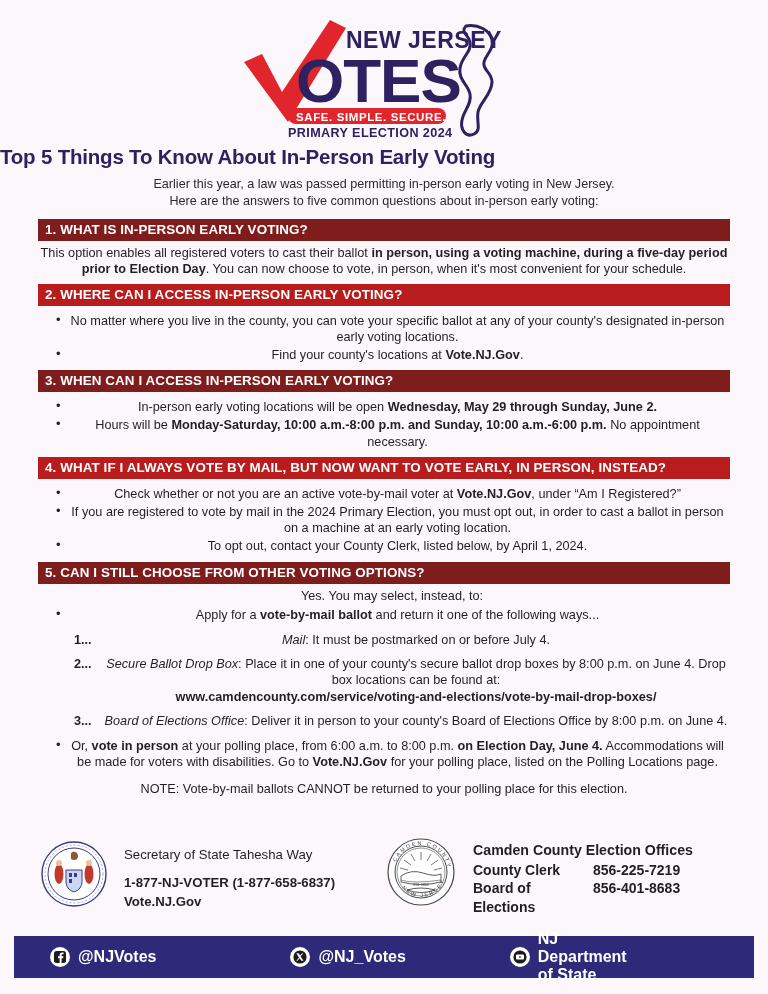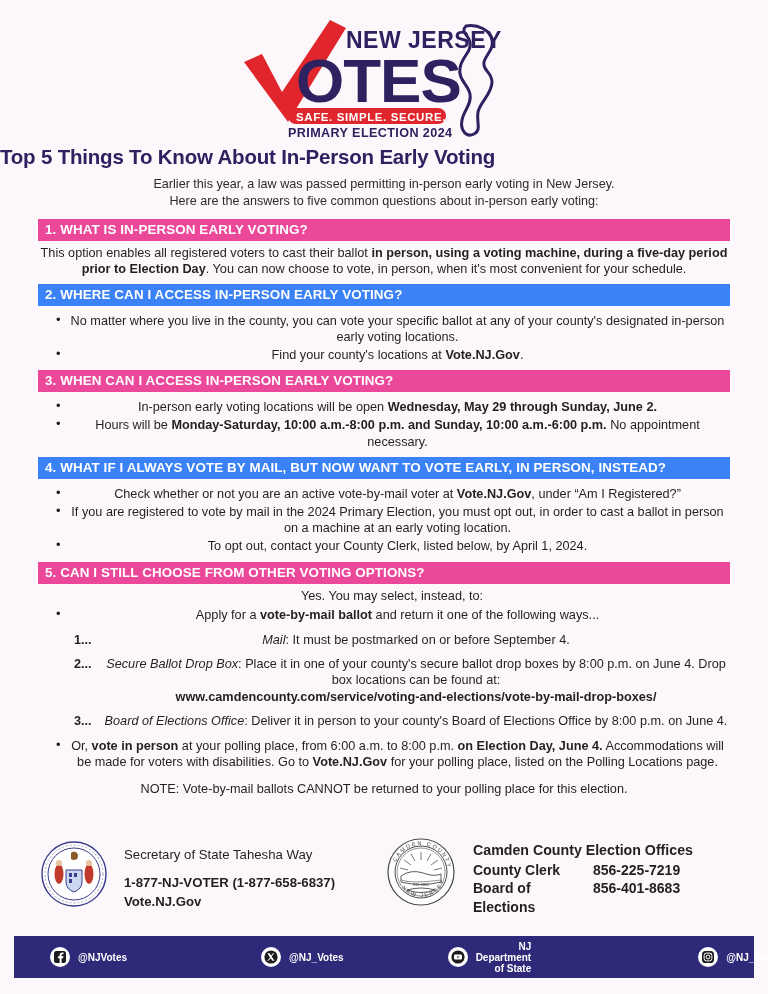--- a/index.html
+++ b/index.html
@@ -58,22 +58,22 @@
     margin-top: 9px;
   }
   .bar {
     color: #ffffff;
     font-weight: bold;
     font-size: 13.4px;
     letter-spacing: 0.1px;
     padding: 3px 0 4px 7px;
     line-height: 15px;
   }
-  .bar.navy { background: #ec4899; }
-  .bar.red  { background: #3b82f6; }
+  .bar.navy { background: #7f1d1d; }
+  .bar.red  { background: #b91c1c; }
 
   .body-block {
     font-size: 12.7px;
     line-height: 16.3px;
     color: #231f20;
     padding: 4px 2px 6px 2px;
     text-align: center;
   }
   .body-block p { margin: 0; }
 
@@ -167,23 +167,22 @@
     bottom: 16px;
     height: 42px;
     background: #2e2a79;
     display: flex;
     align-items: center;
   }
   .social-item {
     display: flex;
     align-items: center;
     color: #ffffff;
-    font-size: 10px;
-    font-weight: bold;
-    text-align: right;
+    font-size: 16px;
+    font-weight: bold;
   }
   .social-item .ico {
     width: 20px;
     height: 20px;
     border-radius: 50%;
     background: #ffffff;
     display: flex;
     align-items: center;
     justify-content: center;
     margin-right: 8px;
@@ -259,21 +258,21 @@
 
     <div class="bar navy">5. CAN I STILL CHOOSE FROM OTHER VOTING OPTIONS?</div>
     <div class="body-block">
       <p style="padding-left:16px">Yes. You may select, instead, to:</p>
       <ul class="bullets">
         <li><span>Apply for a </span><b>vote-by-mail ballot</b><span> and return it one of the following ways...</span></li>
       </ul>
 
       <ol class="numlist" style="padding-left:32px">
         <li>
-          <span class="num">1...</span><span class="it">Mail</span><span>: It must be postmarked on or before September 4.</span>
+          <span class="num">1...</span><span class="it">Mail</span><span>: It must be postmarked on or before July 4.</span>
         </li>
         <li>
           <span class="num">2...</span><span class="it">Secure Ballot Drop Box</span><span>: Place it in one of your county's secure ballot drop boxes by 8:00 p.m. on June 4. Drop box locations can be found at:</span>
           <span class="url-line">www.camdencounty.com/service/voting-and-elections/vote-by-mail-drop-boxes/</span>
         </li>
         <li>
           <span class="num">3...</span><span class="it">Board of Elections Office</span><span>: Deliver it in person to your county's Board of Elections Office by 8:00 p.m. on June 4.</span>
         </li>
       </ol>
 

